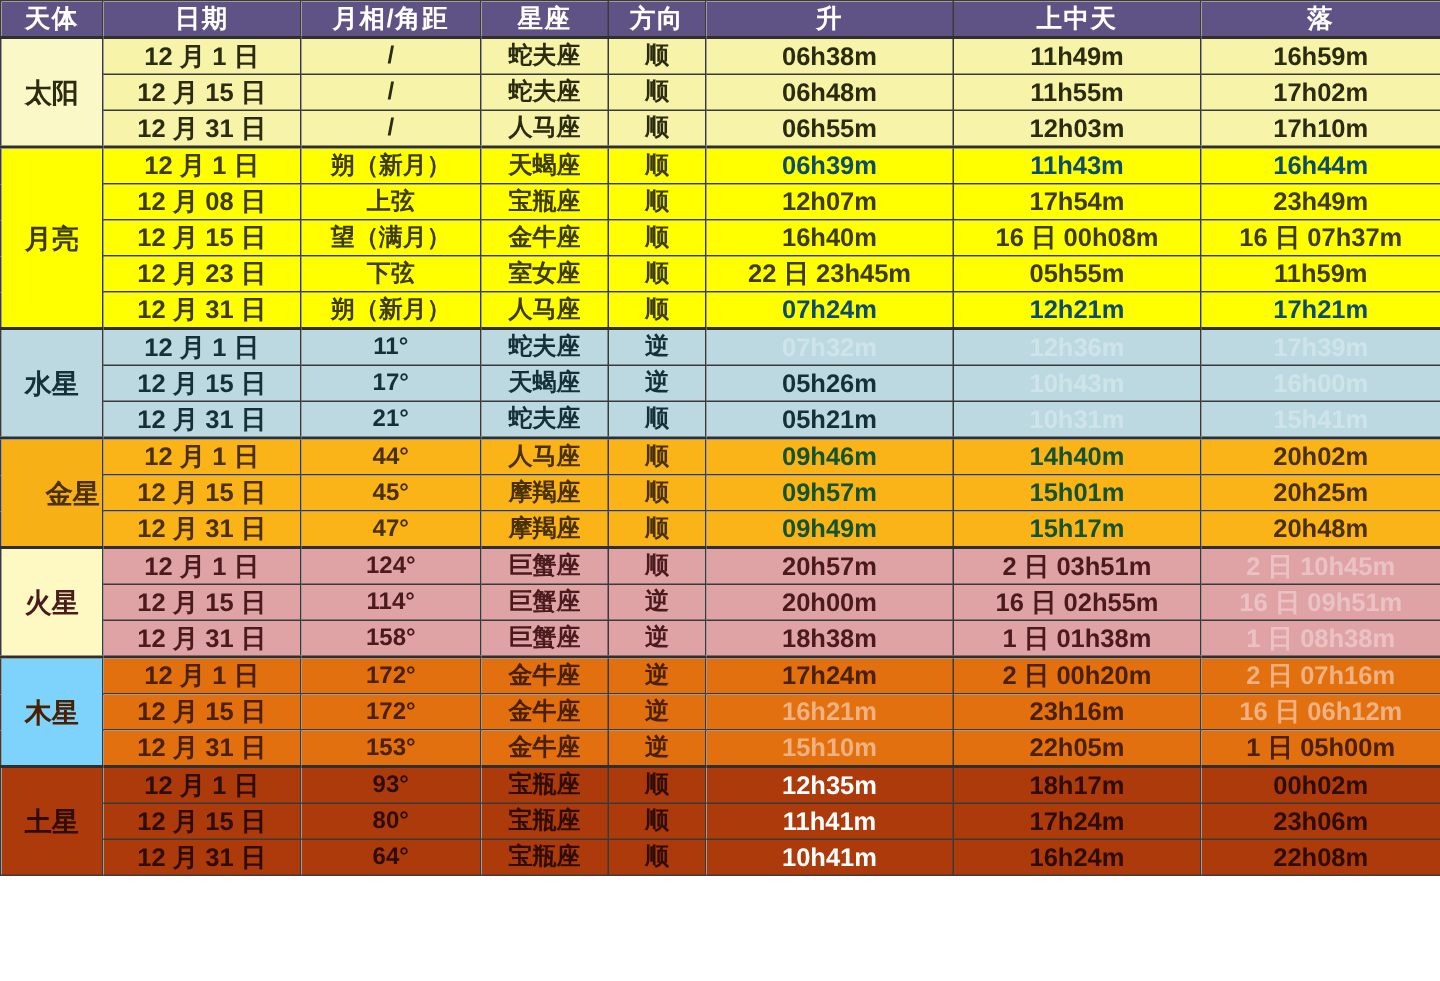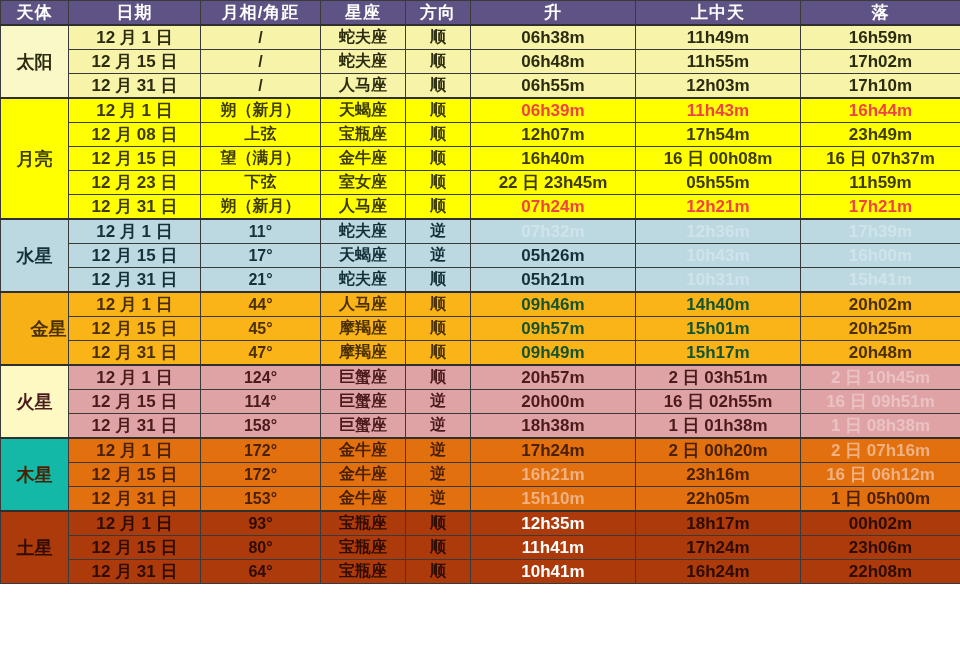--- a/index.html
+++ b/index.html
@@ -35,25 +35,25 @@
   .g-mars   {background:#dfa3a6;color:#4a1a1c;}
   .g-jupiter{background:#e2700e;color:#4a2000;}
   .g-saturn {background:#ad3a0b;color:#2e0c00;}
 
   
   .lbl.g-sun    {background:#fbf8c8;}
   .lbl.g-moon   {background:#ffff00;}
   .lbl.g-mercury{background:#bcd9e2;}
   .lbl.g-venus  {background:#f7b015;padding-left:28px;}
   .lbl.g-mars   {background:#fef9c3;}
-  .lbl.g-jupiter{background:#14b8a6;}
+  .lbl.g-jupiter{background:#7dd3fc;}
   .lbl.g-saturn {background:#ad3a0b;}
 
   
-  .faded.g-moon   {color:#ef4444;margin-top:36px;}
+  .faded.g-moon   {color:#0c4a6e;margin-top:36px;}
   .faded.g-mercury{color:#cfe4ea;}
   .faded.g-venus  {color:#14532d;}
   .faded.g-mars   {color:#ebc2c4;}
   .faded.g-jupiter{color:#f0b183;}
   
   .light{color:#ffffff;}
 
   
   tr.group-start > td{border-top:2px solid #2f2f2f;}
 </style>

